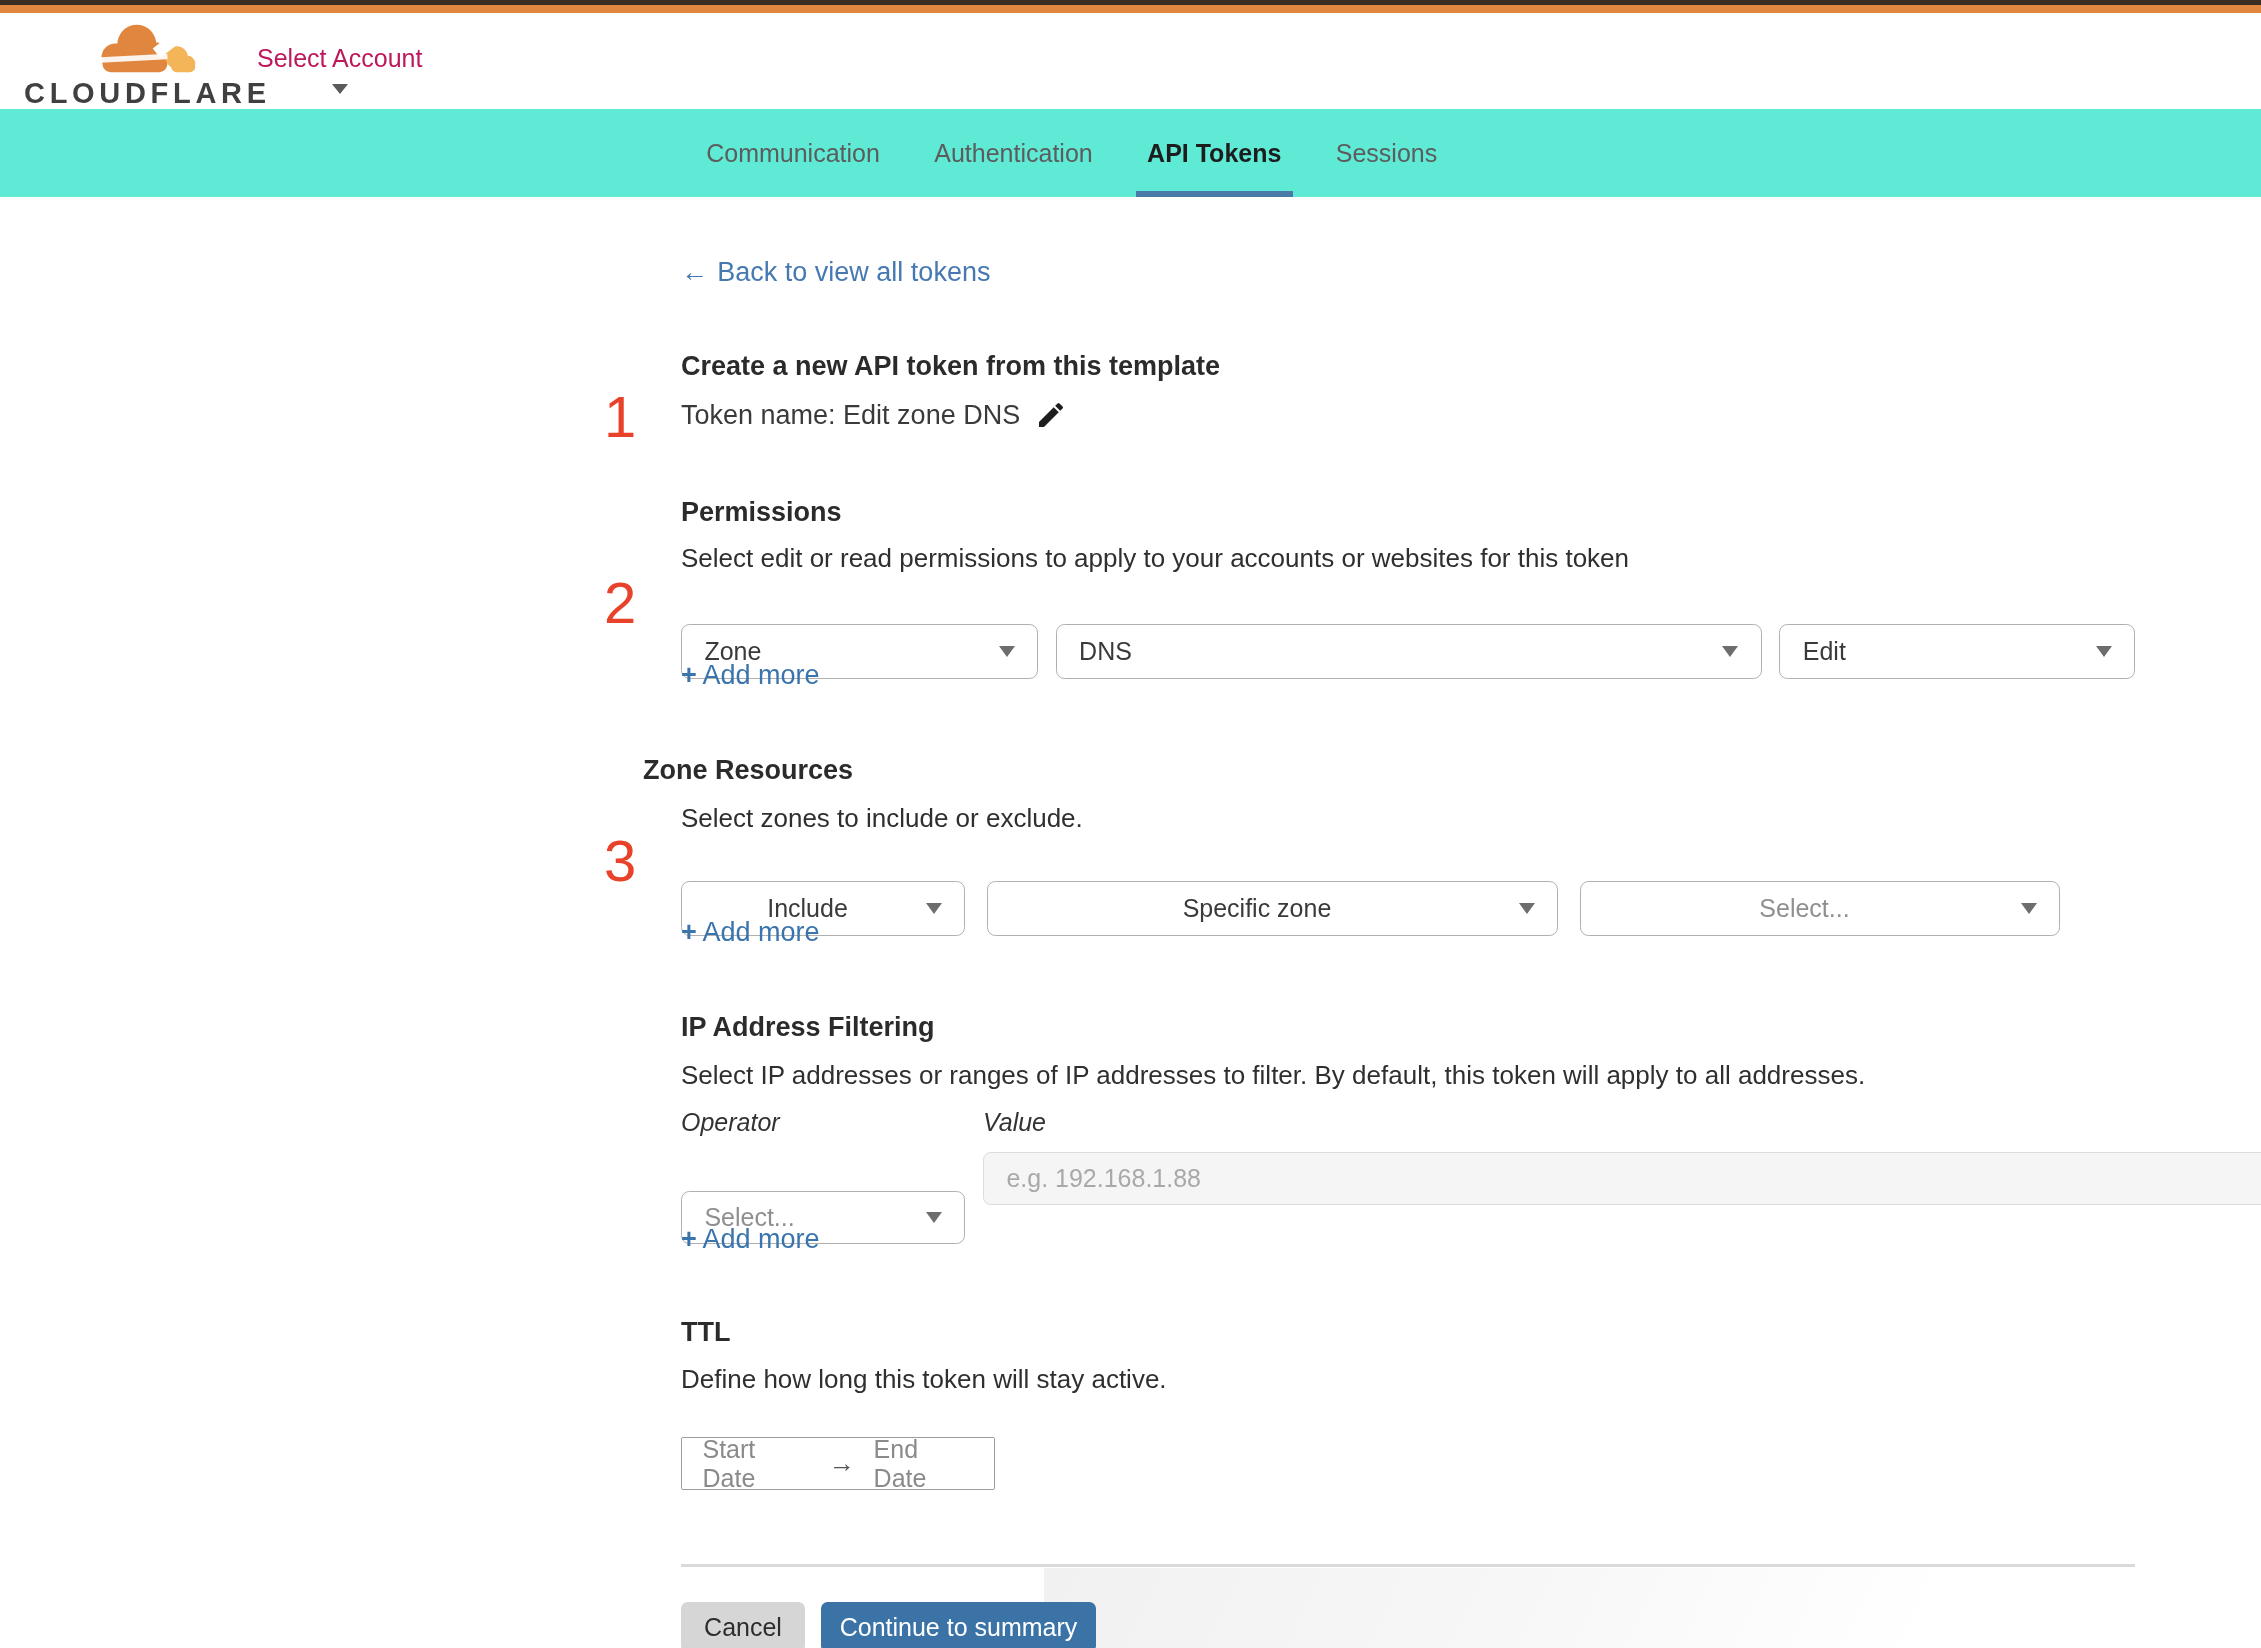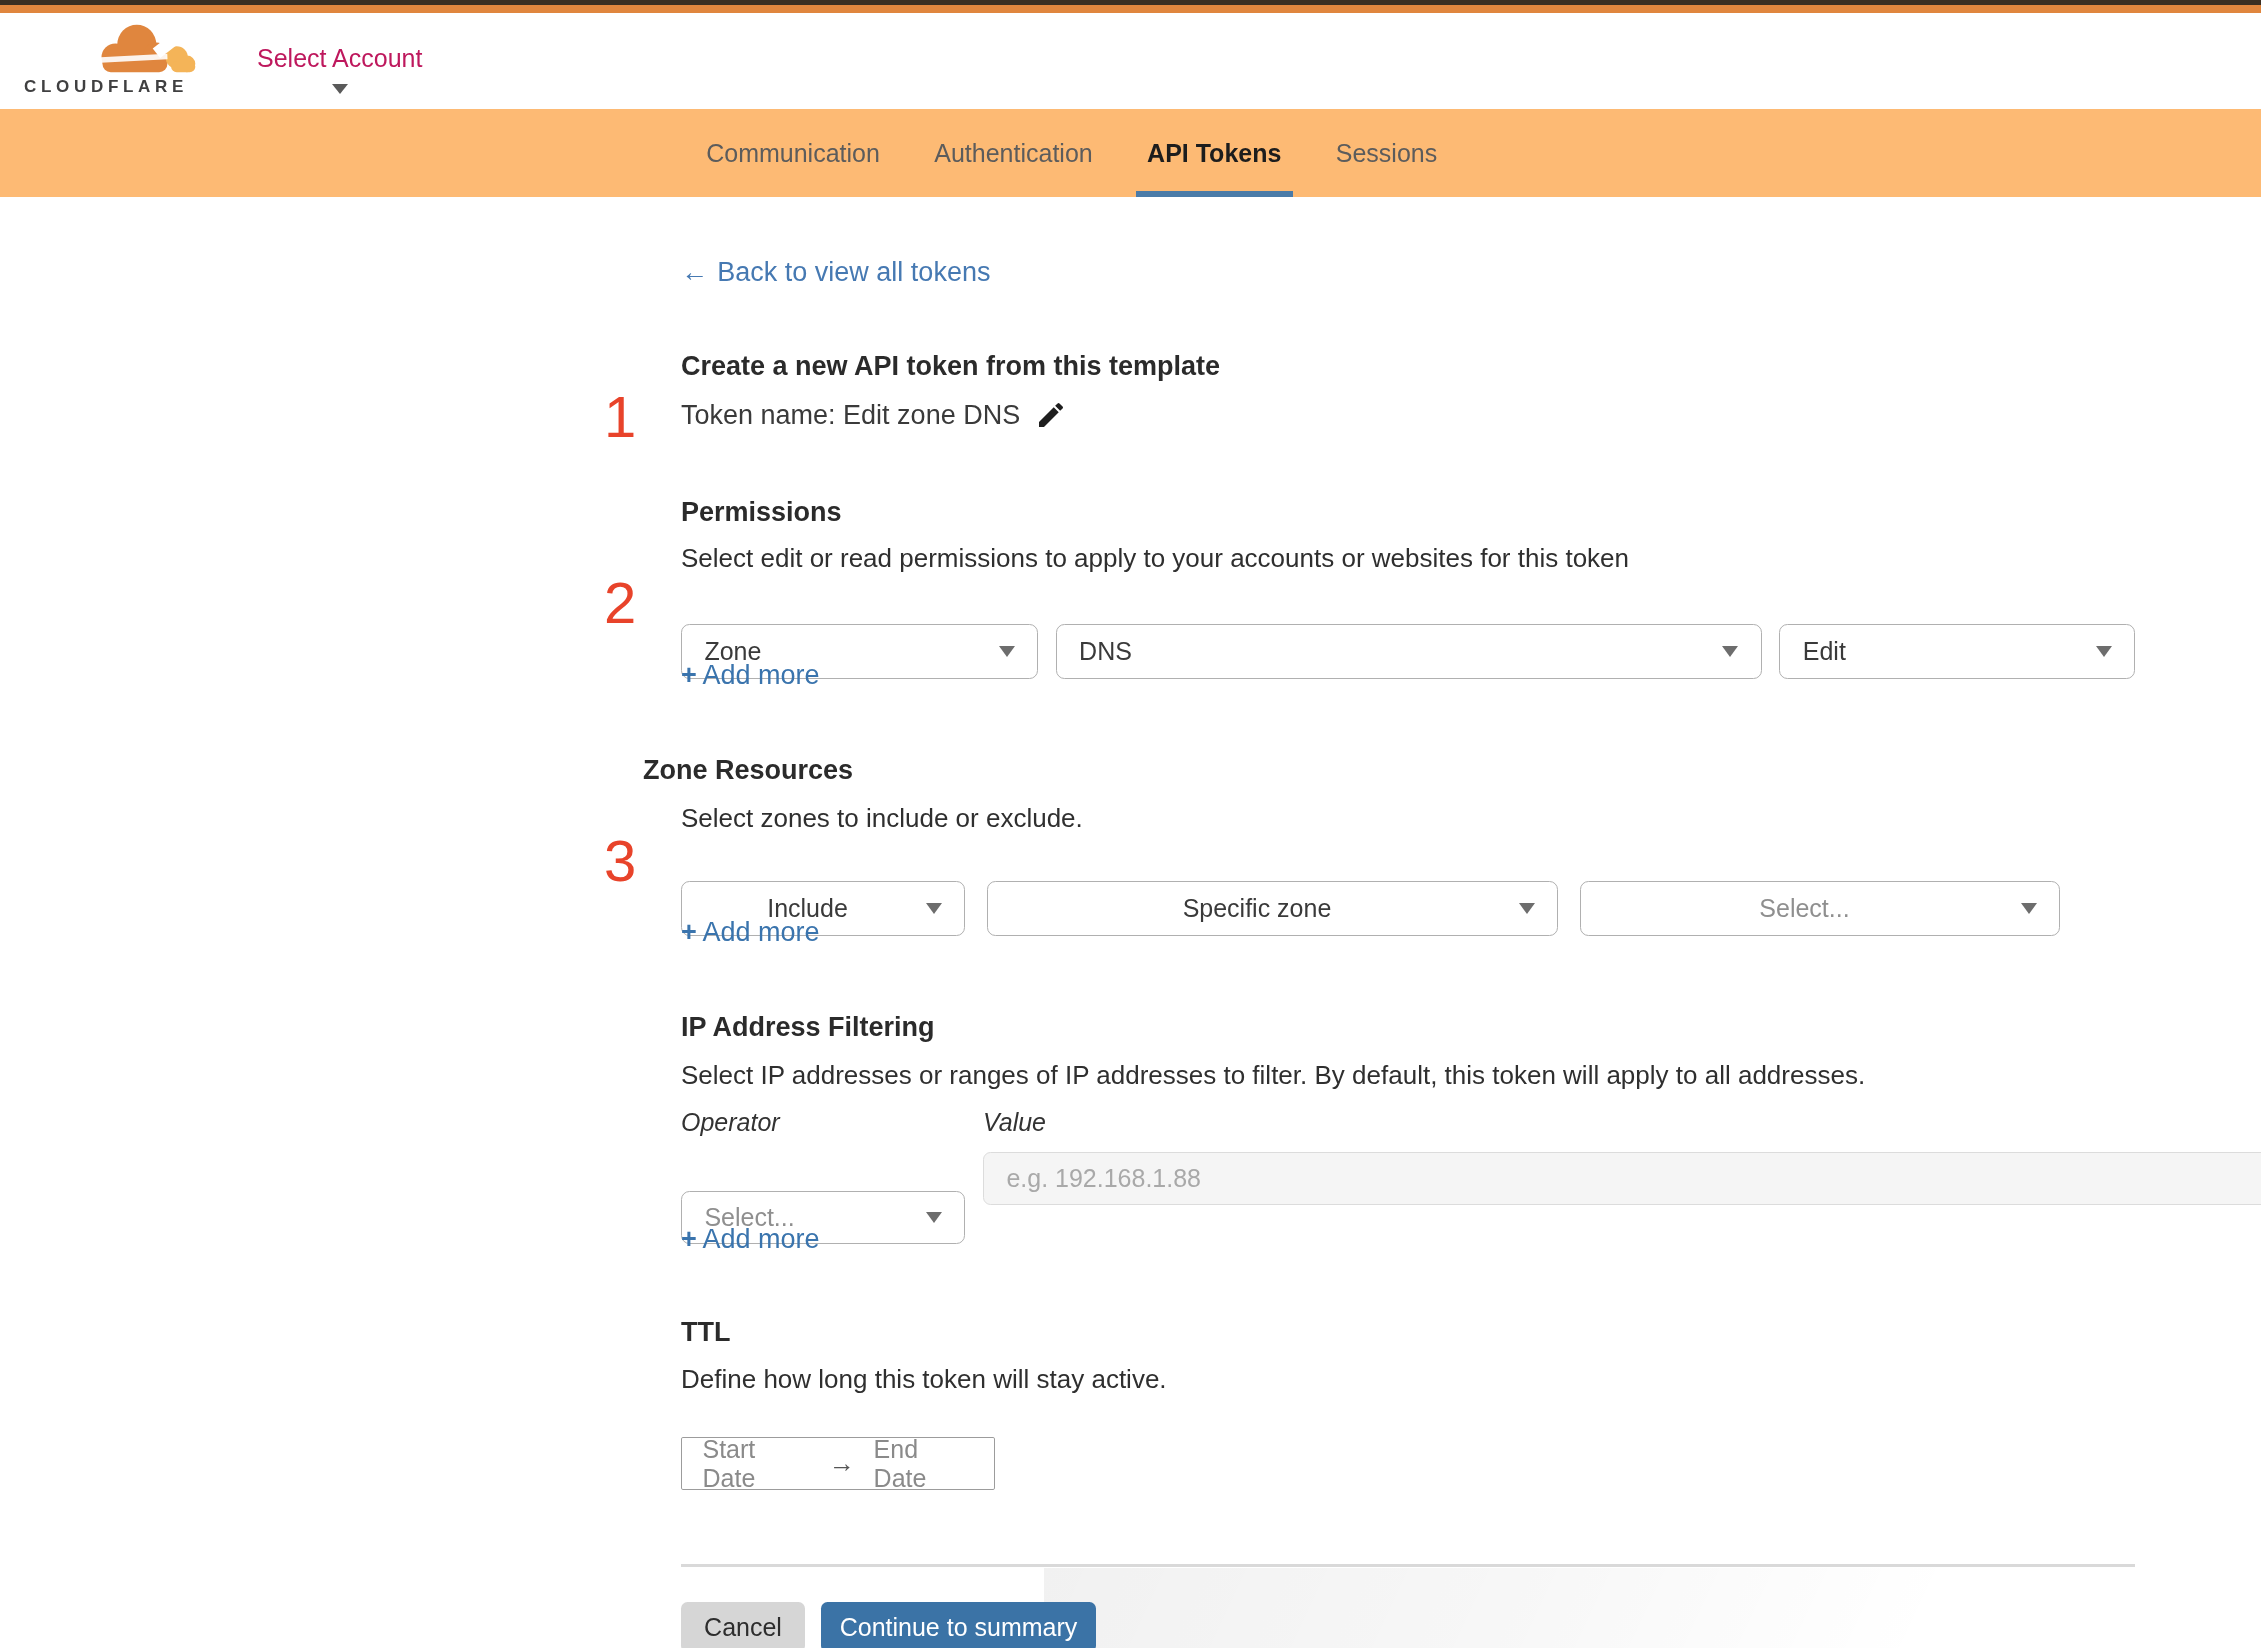--- a/index.html
+++ b/index.html
@@ -8,26 +8,26 @@
   .page { position:relative; width:2262px; height:1648px; overflow:hidden; background:#fff; }
 
   
   .bar-dark   { position:absolute; left:0; top:0; width:100%; height:4.7px; background:#3a2e22; }
   .bar-orange { position:absolute; left:0; top:4.7px; width:100%; height:8.4px; background:#e0863e; }
 
   
   .header { position:absolute; left:0; top:13px; width:100%; height:96px; background:#fff; }
   .logo { position:absolute; left:24px; top:5.6px; width:186px; height:86px; cursor:pointer; }
   .logo svg { position:absolute; left:71px; top:1.9px; }
-  .logo .brand { position:absolute; left:0px; top:58px; font-size:17px; font-weight:700; letter-spacing:4.7px; color:#404041; white-space:nowrap; }
+  .logo .brand { position:absolute; left:0px; top:58px; font-size:29px; font-weight:700; letter-spacing:4.7px; color:#404041; white-space:nowrap; }
   .account { position:absolute; left:257px; top:31px; font-size:25px; color:#be185d; display:flex; align-items:center; gap:11.2px; cursor:pointer;flex-direction:column; }
   .caret-down { width:0; height:0; border-left:8.4px solid transparent; border-right:8.4px solid transparent; border-top:10.3px solid #5a5a5a; display:inline-block; }
 
   
-  .tabstrip { position:absolute; left:0; top:109px; width:100%; height:88px; background:#fdba74;padding-left:17px; }
+  .tabstrip { position:absolute; left:0; top:109px; width:100%; height:88px; background:#5eead4;padding-left:17px; }
   .tabs { position:absolute; left:695px; top:0; height:88px; display:flex; }
   .tab { position:relative; height:88px; display:flex; align-items:center; padding:0 11.2px; margin-right:32px; font-size:25px; color:#5c5c5c; cursor:pointer; white-space:nowrap; }
   .tab.active { color:#1d1d1d; font-weight:600; }
   .tab.active::after { content:""; position:absolute; left:0; bottom:0; width:100%; height:5.6px; background:#4a7ba8; }
 
   .back-link { position:absolute; left:681px; top:257px; font-size:27px; color:#4679b2; display:flex; align-items:center; gap:9.3px; cursor:pointer; }
 
   .step-num { position:absolute; left:604px; width:56px; font-size:58px; font-weight:500; color:#e8432a; line-height:1; }
   #step1 { top:388px; }
   #step2 { top:574px; }

